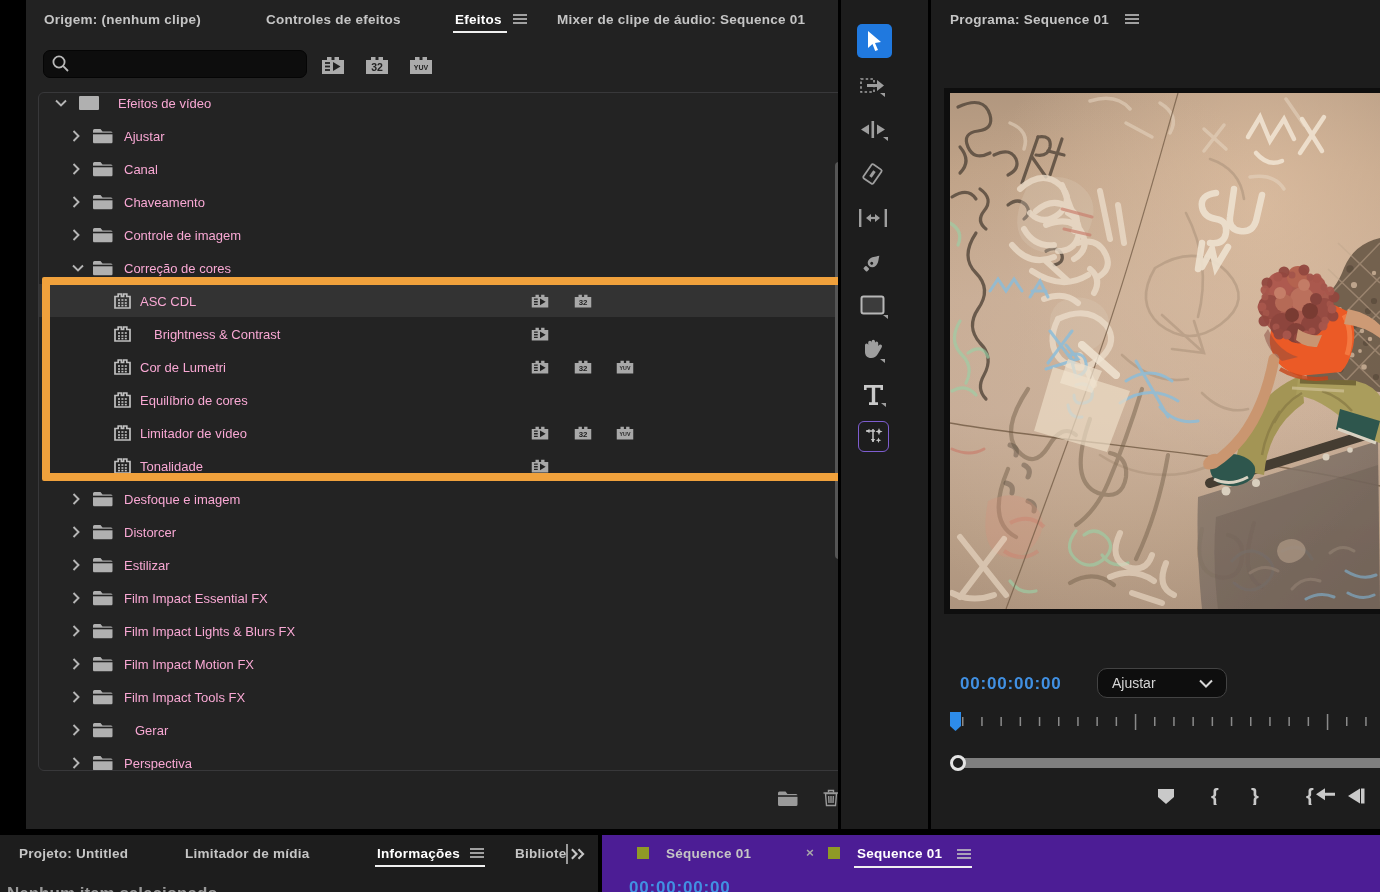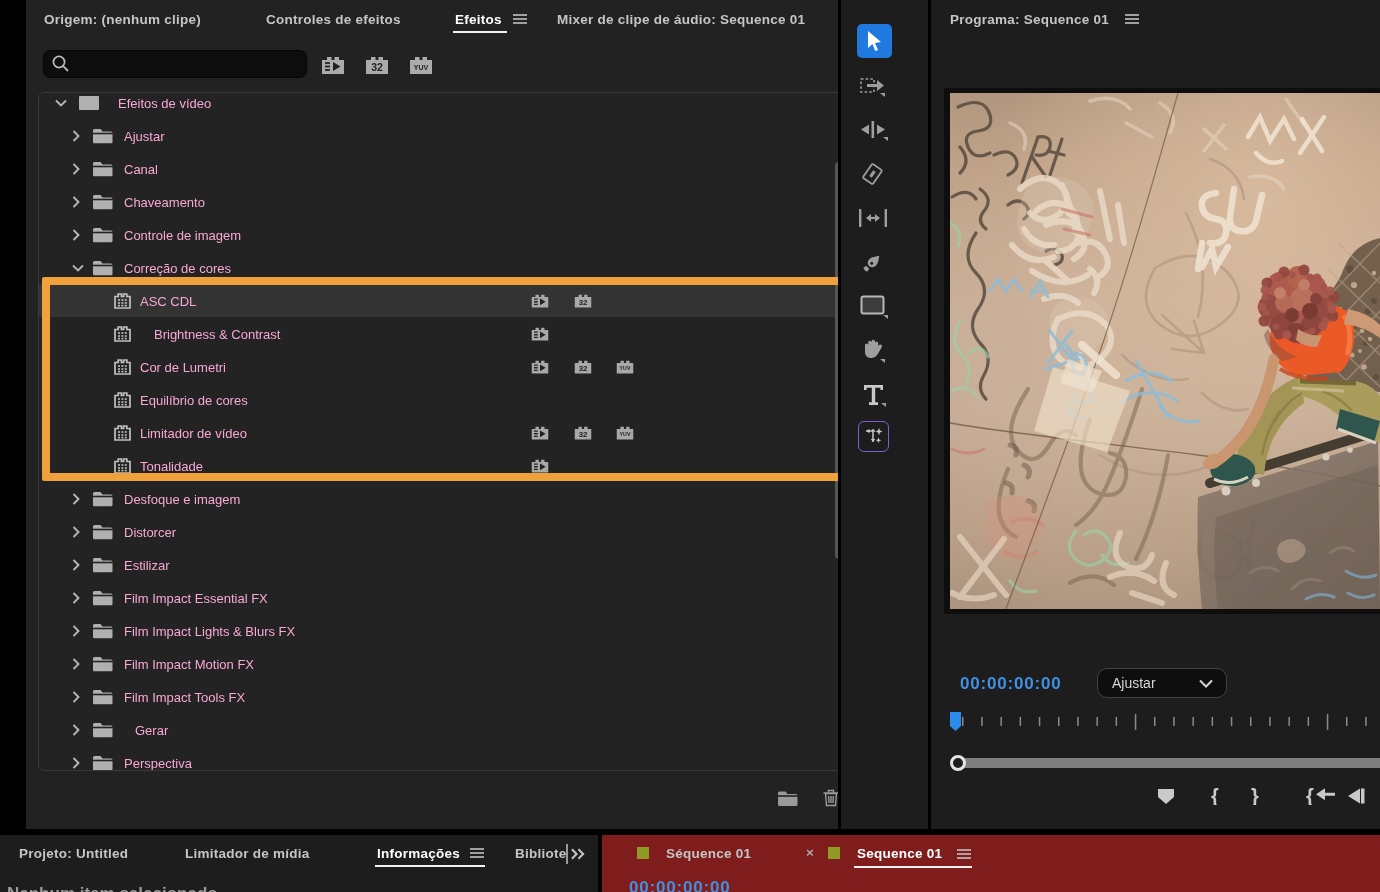--- a/index.html
+++ b/index.html
@@ -775,21 +775,21 @@
     <div class="ab" style="left:566px;top:9px;width:2px;height:20px;background:#9a9a9a;"></div>
     <svg class="ab" style="left:570px;top:13px;" width="15" height="12" viewBox="0 0 16 12">
       <g fill="none" stroke="#c5c5c5" stroke-width="2.2">
         <path d="M2,1 L7,6 L2,11"></path>
         <path d="M9,1 L14,6 L9,11"></path>
       </g>
     </svg>
     <div class="ab" style="left:7px;top:49px;font-size:17px;font-weight:700;color:#9a9a9a;white-space:nowrap;">Nenhum item selecionado.</div>
   </div>
 <div class="ab" style="left:598px;top:835px;width:4px;height:57px;background:#000;"></div>
-<div class="ab" style="left:602px;top:835px;width:778px;height:57px;background:#7f1d1d;overflow:hidden;">
+<div class="ab" style="left:602px;top:835px;width:778px;height:57px;background:#4c1d95;overflow:hidden;">
     <div class="ab" style="left:35px;top:12px;width:12px;height:12px;background:#8f9a26;"></div>
     <div class="tab" style="left:64px;top:11px;">Séquence 01</div>
     <div class="tab" style="left:204px;top:10px;color:#a9a9a9;">×</div>
     <div class="ab" style="left:226px;top:12px;width:12px;height:12px;background:#8f9a26;"></div>
     <div class="tab on" style="left:255px;top:11px;">Sequence 01</div>
     <svg class="ab" style="left:355px;top:13px;" width="14" height="12" viewBox="0 0 14 12">
       <g stroke="#c2c2c2" stroke-width="1.6">
         <line x1="0" y1="2" x2="14" y2="2"></line>
         <line x1="0" y1="6" x2="14" y2="6"></line>
         <line x1="0" y1="10" x2="14" y2="10"></line>

